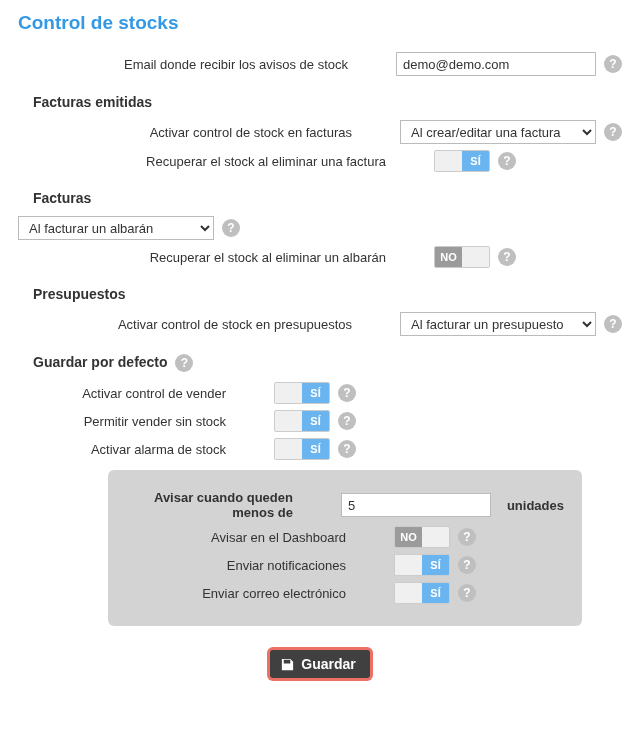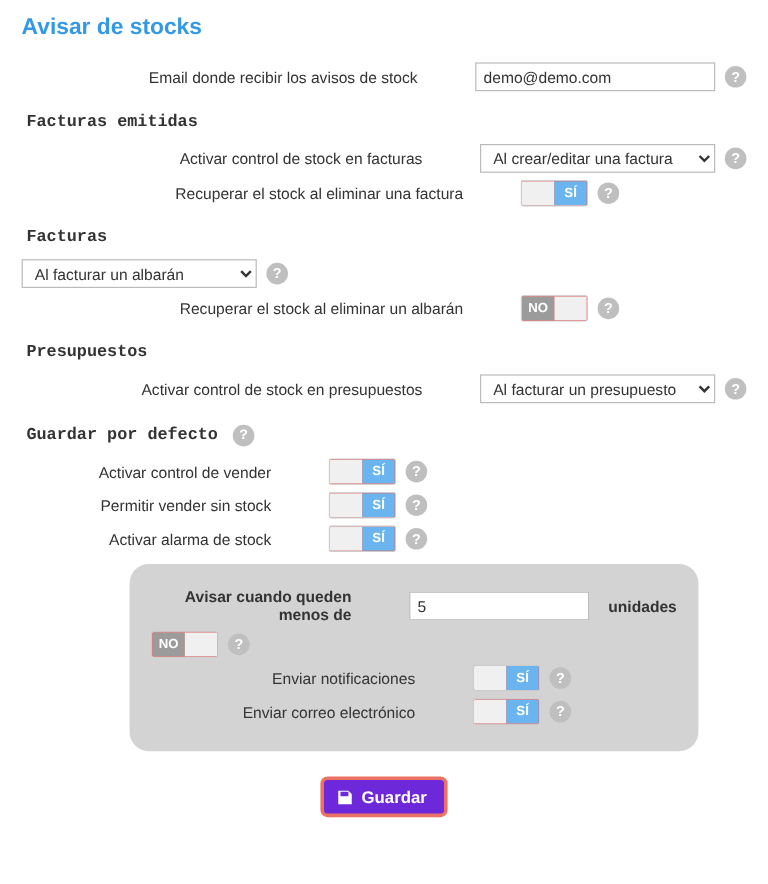--- a/index.html
+++ b/index.html
@@ -17,22 +17,21 @@
   h1.page-title {
     color: #3399e6;
     font-size: 19px;
     font-weight: 600;
     margin: 0 0 18px 0;
   }
   h2.section-title {
     font-size: 14px;
     font-weight: bold;
     color: #333;
-    margin: 18px 0 10px 4px;
-    font-family: Liberation Mono, monospace;
+    margin: 18px 0 10px 15px;
   }
   h2.section-title .help { margin-left: 4px; }
   .row {
     display: flex;
     align-items: center;
     margin: 6px 0;
     gap: 36px;
   }
   .row .label {
     width: 380px;
@@ -60,21 +59,21 @@
 
   .toggle {
     display: inline-flex;
     width: 56px;
     height: 22px;
     border: 1px solid #ccc;
     border-radius: 2px;
     overflow: hidden;
     cursor: pointer;
     user-select: none;
-    background: #ef4444;
+    background: #e5e5e5;
     justify-content: center;
   }
   .toggle .half {
     flex: 1;
     display: flex;
     align-items: center;
     justify-content: center;
     font-size: 11px;
   }
   .toggle.on  .half.blank { background: #f0f0f0; }
@@ -94,38 +93,38 @@
     font-size: 12px;
     font-weight: bold;
     cursor: pointer;
   }
 
   
   .defaults .row .label { width: 220px; }
   
   .panel {
     background: #d3d3d3;
-    border-radius: 16px;
+    border-radius: 6px;
     margin: 10px 40px 0 90px;
     padding: 14px 18px 16px 18px;
   }
   .panel .row .label {
     width: 232px;
     font-size: 13px;
   }
   .panel .row.first .label { font-weight: bold; }
   .panel .units { font-weight: bold; margin-left: 8px; }
 
   .save-wrap {
     display: flex;
     justify-content: center;
     margin-top: 24px;
   }
   .save-btn {
-    background: #6d28d9;
+    background: #404040;
     color: #fff;
     border: none;
     border-radius: 3px;
     padding: 6px 14px 6px 10px;
     font-size: 14px;
     font-weight: 600;
     display: inline-flex;
     align-items: center;
     gap: 6px;
     cursor: pointer;
@@ -133,21 +132,21 @@
   }
   .save-btn .save-icon {
     width: 15px; height: 15px;
     display: inline-block;
   }
 </style>
 </head>
 <body>
 
 <div class="page">
-  <h1 class="page-title">Avisar de stocks</h1>
+  <h1 class="page-title">Control de stocks</h1>
 
   <div class="row">
     <div class="label">Email donde recibir los avisos de stock</div>
     <div class="control">
       <input type="text" class="text" value="demo@demo.com" style="">
       <span class="help">?</span>
     </div>
   </div>
 
   <h2 class="section-title">Facturas emitidas</h2>
@@ -241,20 +240,21 @@
 
     <div class="panel">
       <div class="row first">
         <div class="label">Avisar cuando queden menos de</div>
         <div class="control">
           <input type="text" class="num" value="5" style="">
           <span class="units">unidades</span>
         </div>
       </div>
       <div class="row">
+        <div class="label">Avisar en el Dashboard</div>
         <div class="control">
           <span class="toggle off">
             <span class="half lbl">NO</span>
               <span class="half blank"></span>
           </span>
           <span class="help">?</span>
         </div>
       </div>
       <div class="row">
         <div class="label">Enviar notificaciones</div>

